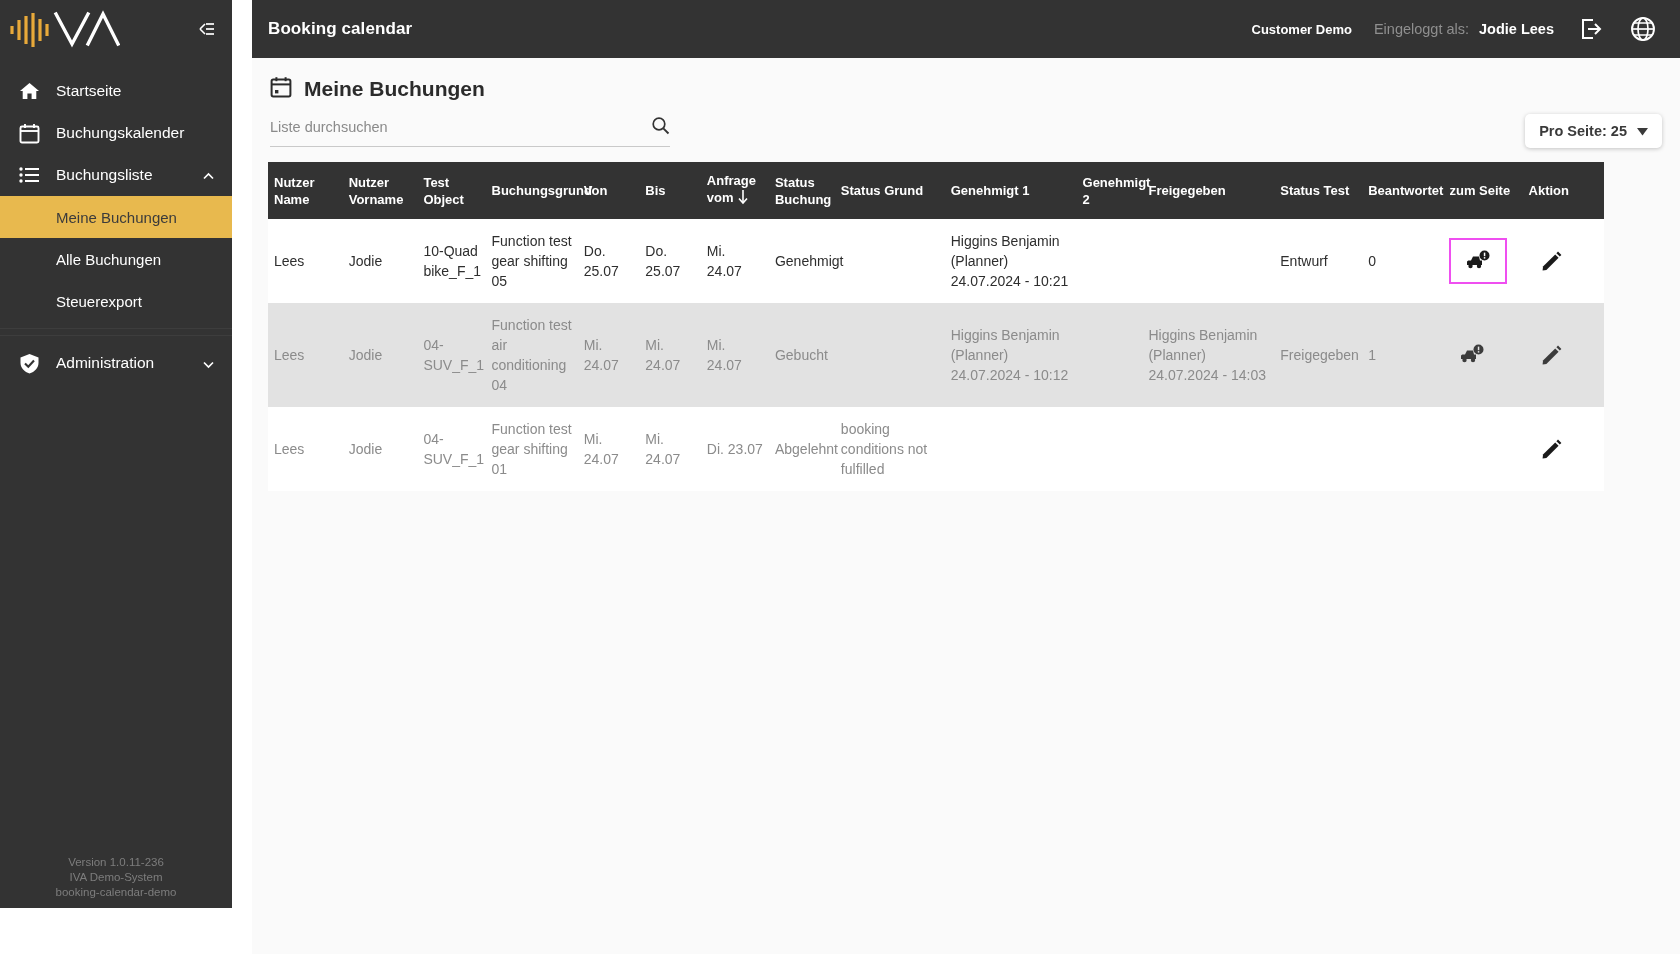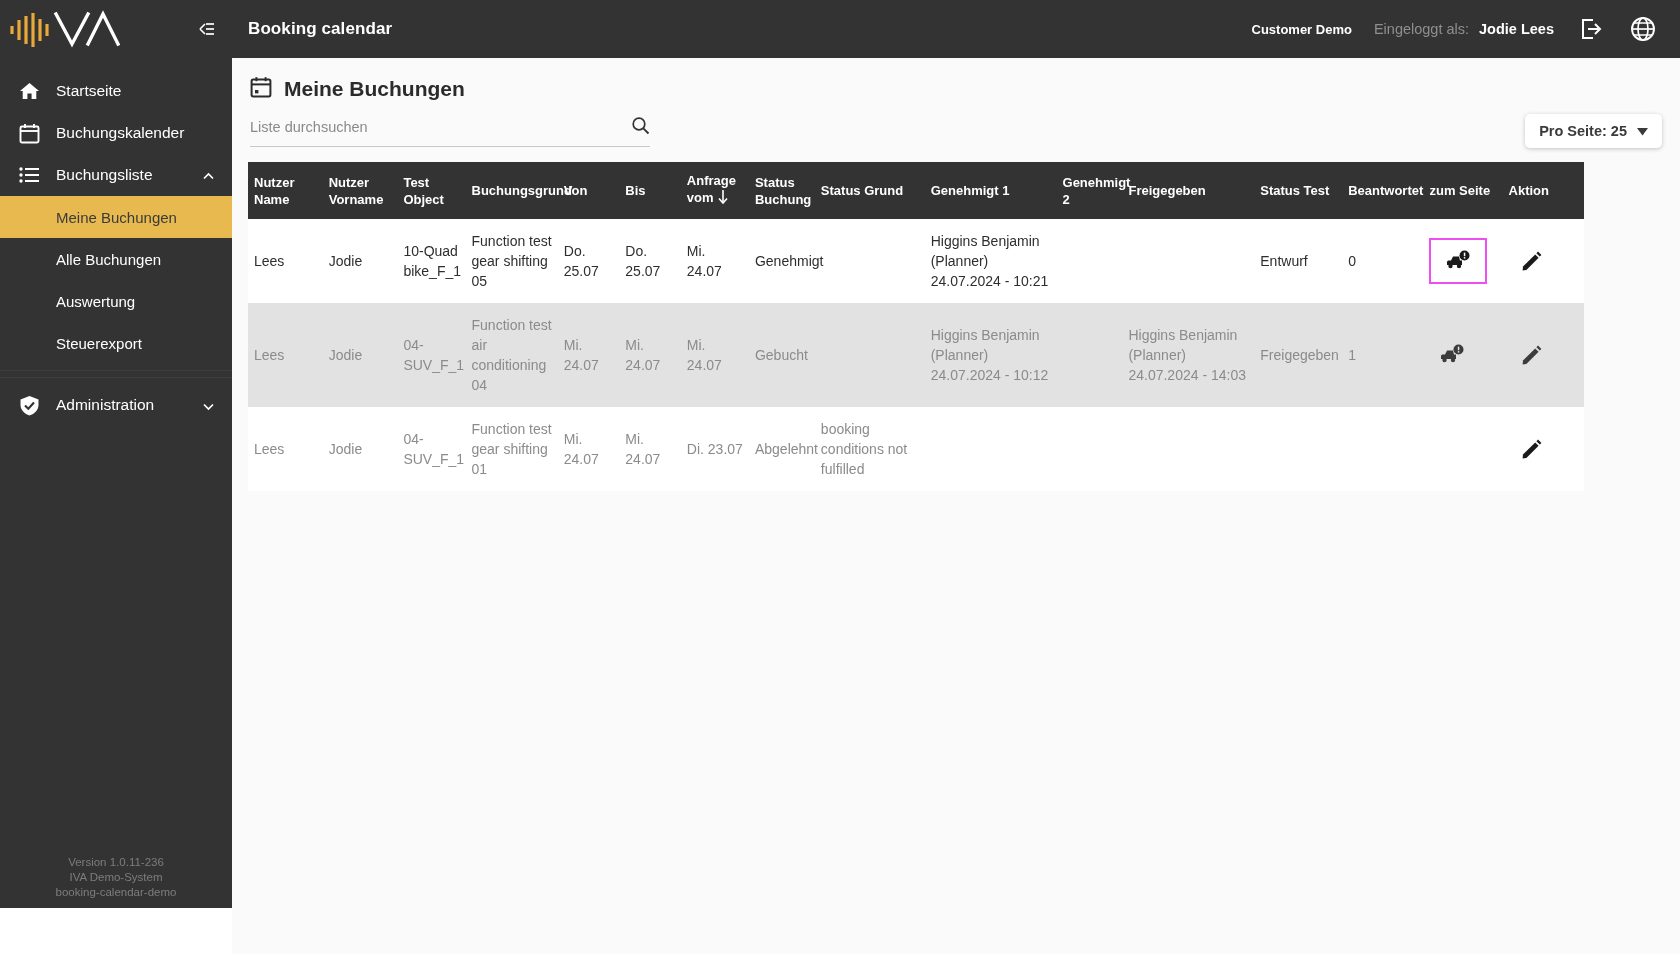--- a/index.html
+++ b/index.html
@@ -47,21 +47,21 @@
     color: #ffffff; font-size: 15px;
   }
   .sub-item.active { background: #e8b94e; color: #3b3b3b; }
   .nav-group-sep { height: 1px; background: #3d3d3d; margin: 6px 0; }
   .sidebar-footer {
     position: absolute; left: 0; right: 0; bottom: 8px;
     text-align: center; color: #7d7d7d; font-size: 11.5px; line-height: 15px;
   }
 
   
-  .main { flex: 1; display: flex; flex-direction: column; background: #ffffff; height: 954px; }
+  .main { flex: 1; display: flex; flex-direction: column; background: #ffffff; height: 954px; margin-left: 20px; }
   .topbar {
     height: 58px; background: #333333; display: flex; align-items: center;
     padding: 0 22px 0 16px; color: #fff;
   }
   .topbar-title { font-size: 17px; font-weight: bold; letter-spacing: .1px; }
   .topbar-right { margin-left: auto; display: flex; align-items: center; gap: 22px; }
   .cust { font-size: 13px; font-weight: bold; }
   .logged-label { font-size: 14.5px; color: #8f8f8f; }
   .logged-user { font-size: 14.5px; font-weight: bold; margin-left: -12px; }
   .icon-btn { width: 30px; height: 30px; display: flex; align-items: center; justify-content: center; cursor: pointer; }
@@ -187,23 +187,20 @@
               <polyline points="2,8.5 6.5,4 11,8.5" fill="none" stroke="#fff" stroke-width="1.7"></polyline>
             </svg>
         </span>
       </div>
 
       <div class="sub-item active">
         <span>Meine Buchungen</span>
       </div>
       <div class="sub-item">
         <span>Alle Buchungen</span>
-      </div>
-      <div class="sub-item">
-        <span>Auswertung</span>
       </div>
       <div class="sub-item">
         <span>Steuerexport</span>
       </div>
 
       <div class="nav-group-sep"></div>
 
 
       <div class="nav-group-sep"></div>
 

